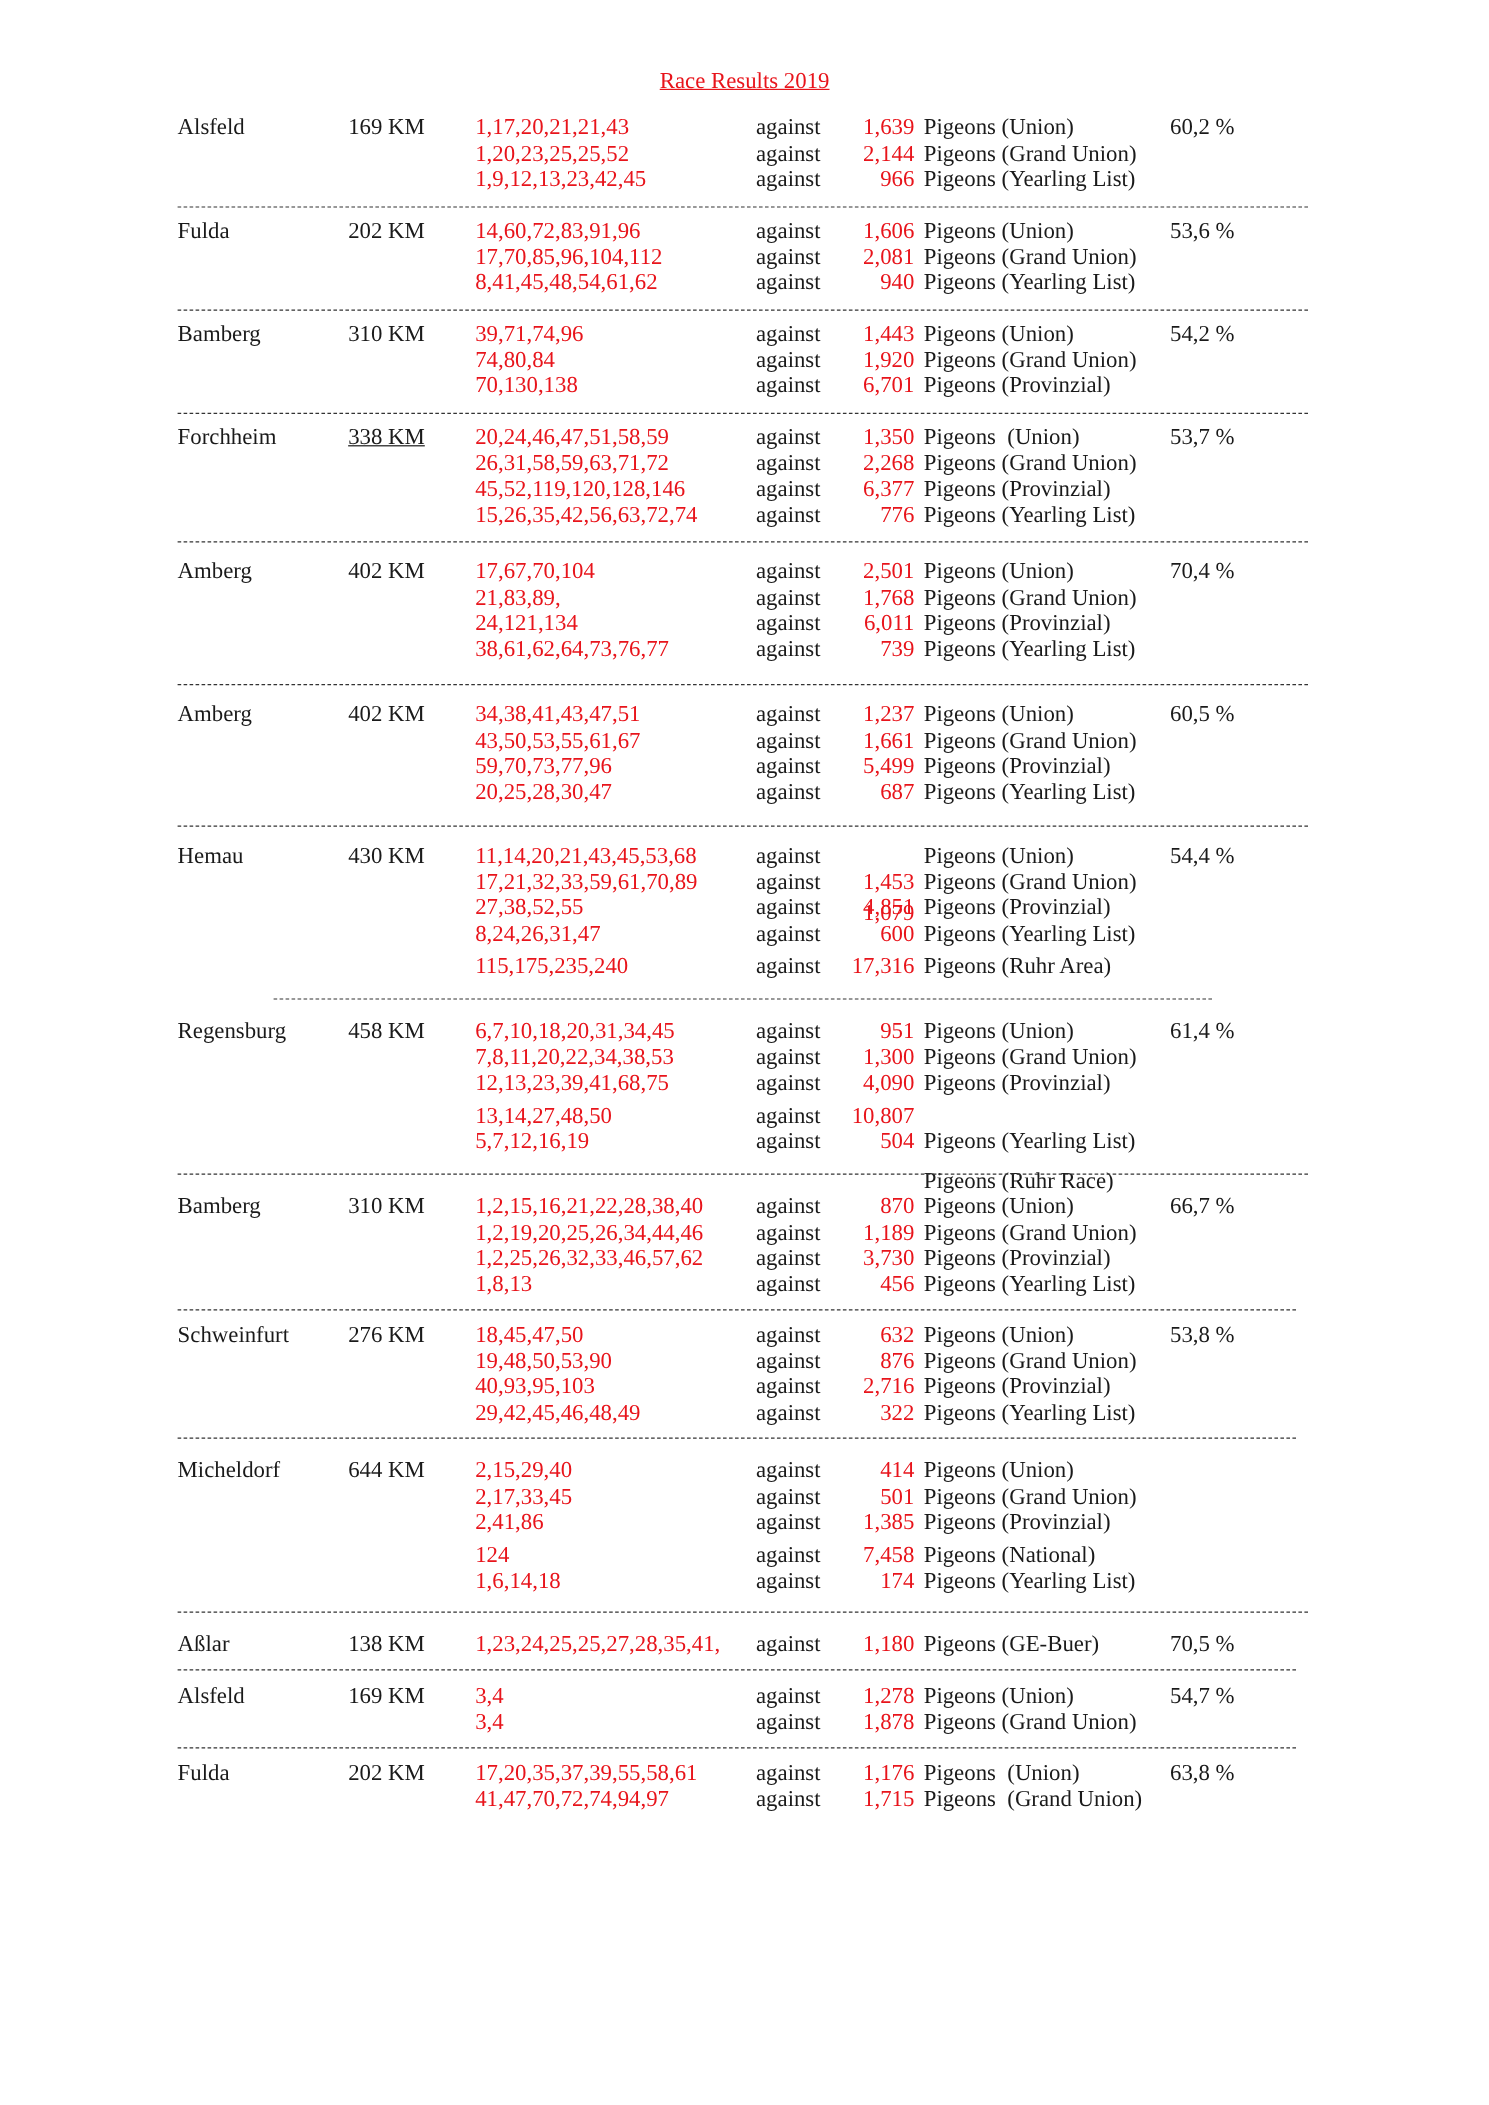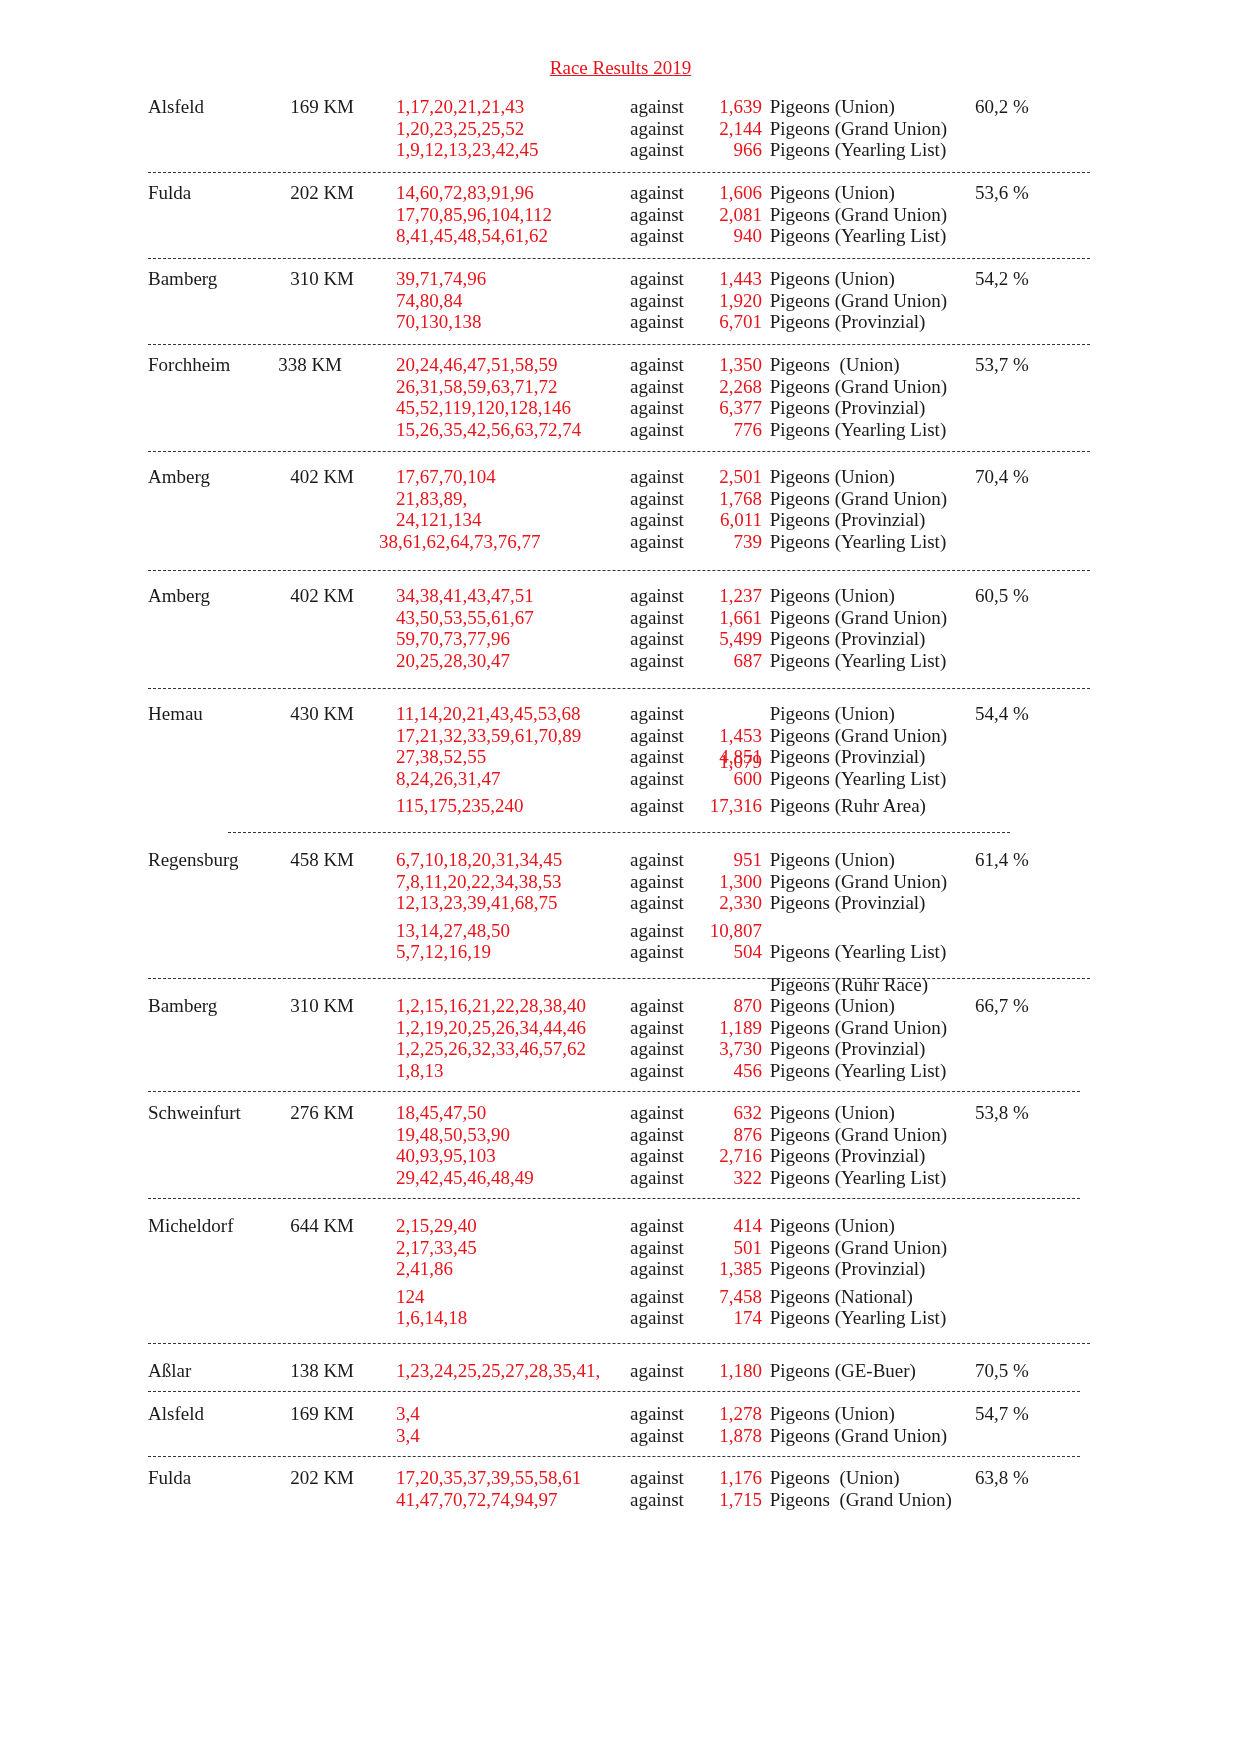--- a/index.html
+++ b/index.html
@@ -71,21 +71,21 @@
     <span class="cell pos" style="left: 396px; top: 288.5px;">74,80,84</span>
     <span class="cell against" style="left: 630px; top: 288.5px;">against</span>
     <span class="cell count" style="left: 692px; top: 288.5px;">1,920</span>
     <span class="cell label" style="left: 765px; top: 288.5px;"> Pigeons (Grand Union)</span>
     <span class="cell pos" style="left: 396px; top: 310px;">70,130,138</span>
     <span class="cell against" style="left: 630px; top: 310px;">against</span>
     <span class="cell count" style="left: 692px; top: 310px;">6,701</span>
     <span class="cell label" style="left: 765px; top: 310px;"> Pigeons (Provinzial)</span>
     <div class="sep" style="left: 148px; width: 942px; top: 344px;"></div>
     <span class="cell " style="left: 148px; top: 353px;">Forchheim</span>
-    <span class="cell dist" style="left: 242px; top: 353px;">338 KM</span>
+    <span class="cell dist" style="left: 254px; top: 353px; text-decoration: underline;">338 KM</span>
     <span class="cell pct" style="left: 975px; top: 353px;">53,7 %</span>
     <span class="cell pos" style="left: 396px; top: 353px;">20,24,46,47,51,58,59</span>
     <span class="cell against" style="left: 630px; top: 353px;">against</span>
     <span class="cell count" style="left: 692px; top: 353px;">1,350</span>
     <span class="cell label" style="left: 765px; top: 353px;"> Pigeons  (Union)</span>
     <span class="cell pos" style="left: 396px; top: 374.5px;">26,31,58,59,63,71,72</span>
     <span class="cell against" style="left: 630px; top: 374.5px;">against</span>
     <span class="cell count" style="left: 692px; top: 374.5px;">2,268</span>
     <span class="cell label" style="left: 765px; top: 374.5px;"> Pigeons (Grand Union)</span>
     <span class="cell pos" style="left: 396px; top: 396px;">45,52,119,120,128,146</span>
@@ -105,21 +105,21 @@
     <span class="cell count" style="left: 692px; top: 465px;">2,501</span>
     <span class="cell label" style="left: 765px; top: 465px;"> Pigeons (Union)</span>
     <span class="cell pos" style="left: 396px; top: 486.5px;">21,83,89,</span>
     <span class="cell against" style="left: 630px; top: 486.5px;">against</span>
     <span class="cell count" style="left: 692px; top: 486.5px;">1,768</span>
     <span class="cell label" style="left: 765px; top: 486.5px;"> Pigeons (Grand Union)</span>
     <span class="cell pos" style="left: 396px; top: 508px;">24,121,134</span>
     <span class="cell against" style="left: 630px; top: 508px;">against</span>
     <span class="cell count" style="left: 692px; top: 508px;">6,011</span>
     <span class="cell label" style="left: 765px; top: 508px;"> Pigeons (Provinzial)</span>
-    <span class="cell pos" style="left: 379px; top: 529.5px;">38,61,62,64,73,76,77</span>
+    <span class="cell pos" style="left: 396px; top: 529.5px;">38,61,62,64,73,76,77</span>
     <span class="cell against" style="left: 630px; top: 529.5px;">against</span>
     <span class="cell count" style="left: 692px; top: 529.5px;">739</span>
     <span class="cell label" style="left: 765px; top: 529.5px;"> Pigeons (Yearling List)</span>
     <div class="sep" style="left: 148px; width: 942px; top: 570px;"></div>
     <span class="cell " style="left: 148px; top: 584px;">Amberg</span>
     <span class="cell dist" style="left: 254px; top: 584px;">402 KM</span>
     <span class="cell pct" style="left: 975px; top: 584px;">60,5 %</span>
     <span class="cell pos" style="left: 396px; top: 584px;">34,38,41,43,47,51</span>
     <span class="cell against" style="left: 630px; top: 584px;">against</span>
     <span class="cell count" style="left: 692px; top: 584px;">1,237</span>
@@ -167,21 +167,21 @@
     <span class="cell pos" style="left: 396px; top: 848px;">6,7,10,18,20,31,34,45</span>
     <span class="cell against" style="left: 630px; top: 848px;">against</span>
     <span class="cell count" style="left: 692px; top: 848px;">951</span>
     <span class="cell label" style="left: 765px; top: 848px;"> Pigeons (Union)</span>
     <span class="cell pos" style="left: 396px; top: 869.5px;">7,8,11,20,22,34,38,53</span>
     <span class="cell against" style="left: 630px; top: 869.5px;">against</span>
     <span class="cell count" style="left: 692px; top: 869.5px;">1,300</span>
     <span class="cell label" style="left: 765px; top: 869.5px;"> Pigeons (Grand Union)</span>
     <span class="cell pos" style="left: 396px; top: 891px;">12,13,23,39,41,68,75</span>
     <span class="cell against" style="left: 630px; top: 891px;">against</span>
-    <span class="cell count" style="left: 692px; top: 891px;">2,330</span>
+    <span class="cell count" style="left: 692px; top: 891px;">4,090</span>
     <span class="cell label" style="left: 765px; top: 891px;"> Pigeons (Provinzial)</span>
     <span class="cell pos" style="left: 396px; top: 918.5px;">13,14,27,48,50</span>
     <span class="cell against" style="left: 630px; top: 918.5px;">against</span>
     <span class="cell count" style="left: 692px; top: 918.5px;">10,807</span>
     <span class="cell label" style="left: 765px; top: 935px; margin-top: 38px;"> Pigeons (Ruhr Race)</span>
     <span class="cell pos" style="left: 396px; top: 940px;">5,7,12,16,19</span>
     <span class="cell against" style="left: 630px; top: 940px;">against</span>
     <span class="cell count" style="left: 692px; top: 940px;">504</span>
     <span class="cell label" style="left: 765px; top: 940px;"> Pigeons (Yearling List)</span>
     <div class="sep" style="left: 148px; width: 942px; top: 978px;"></div>

